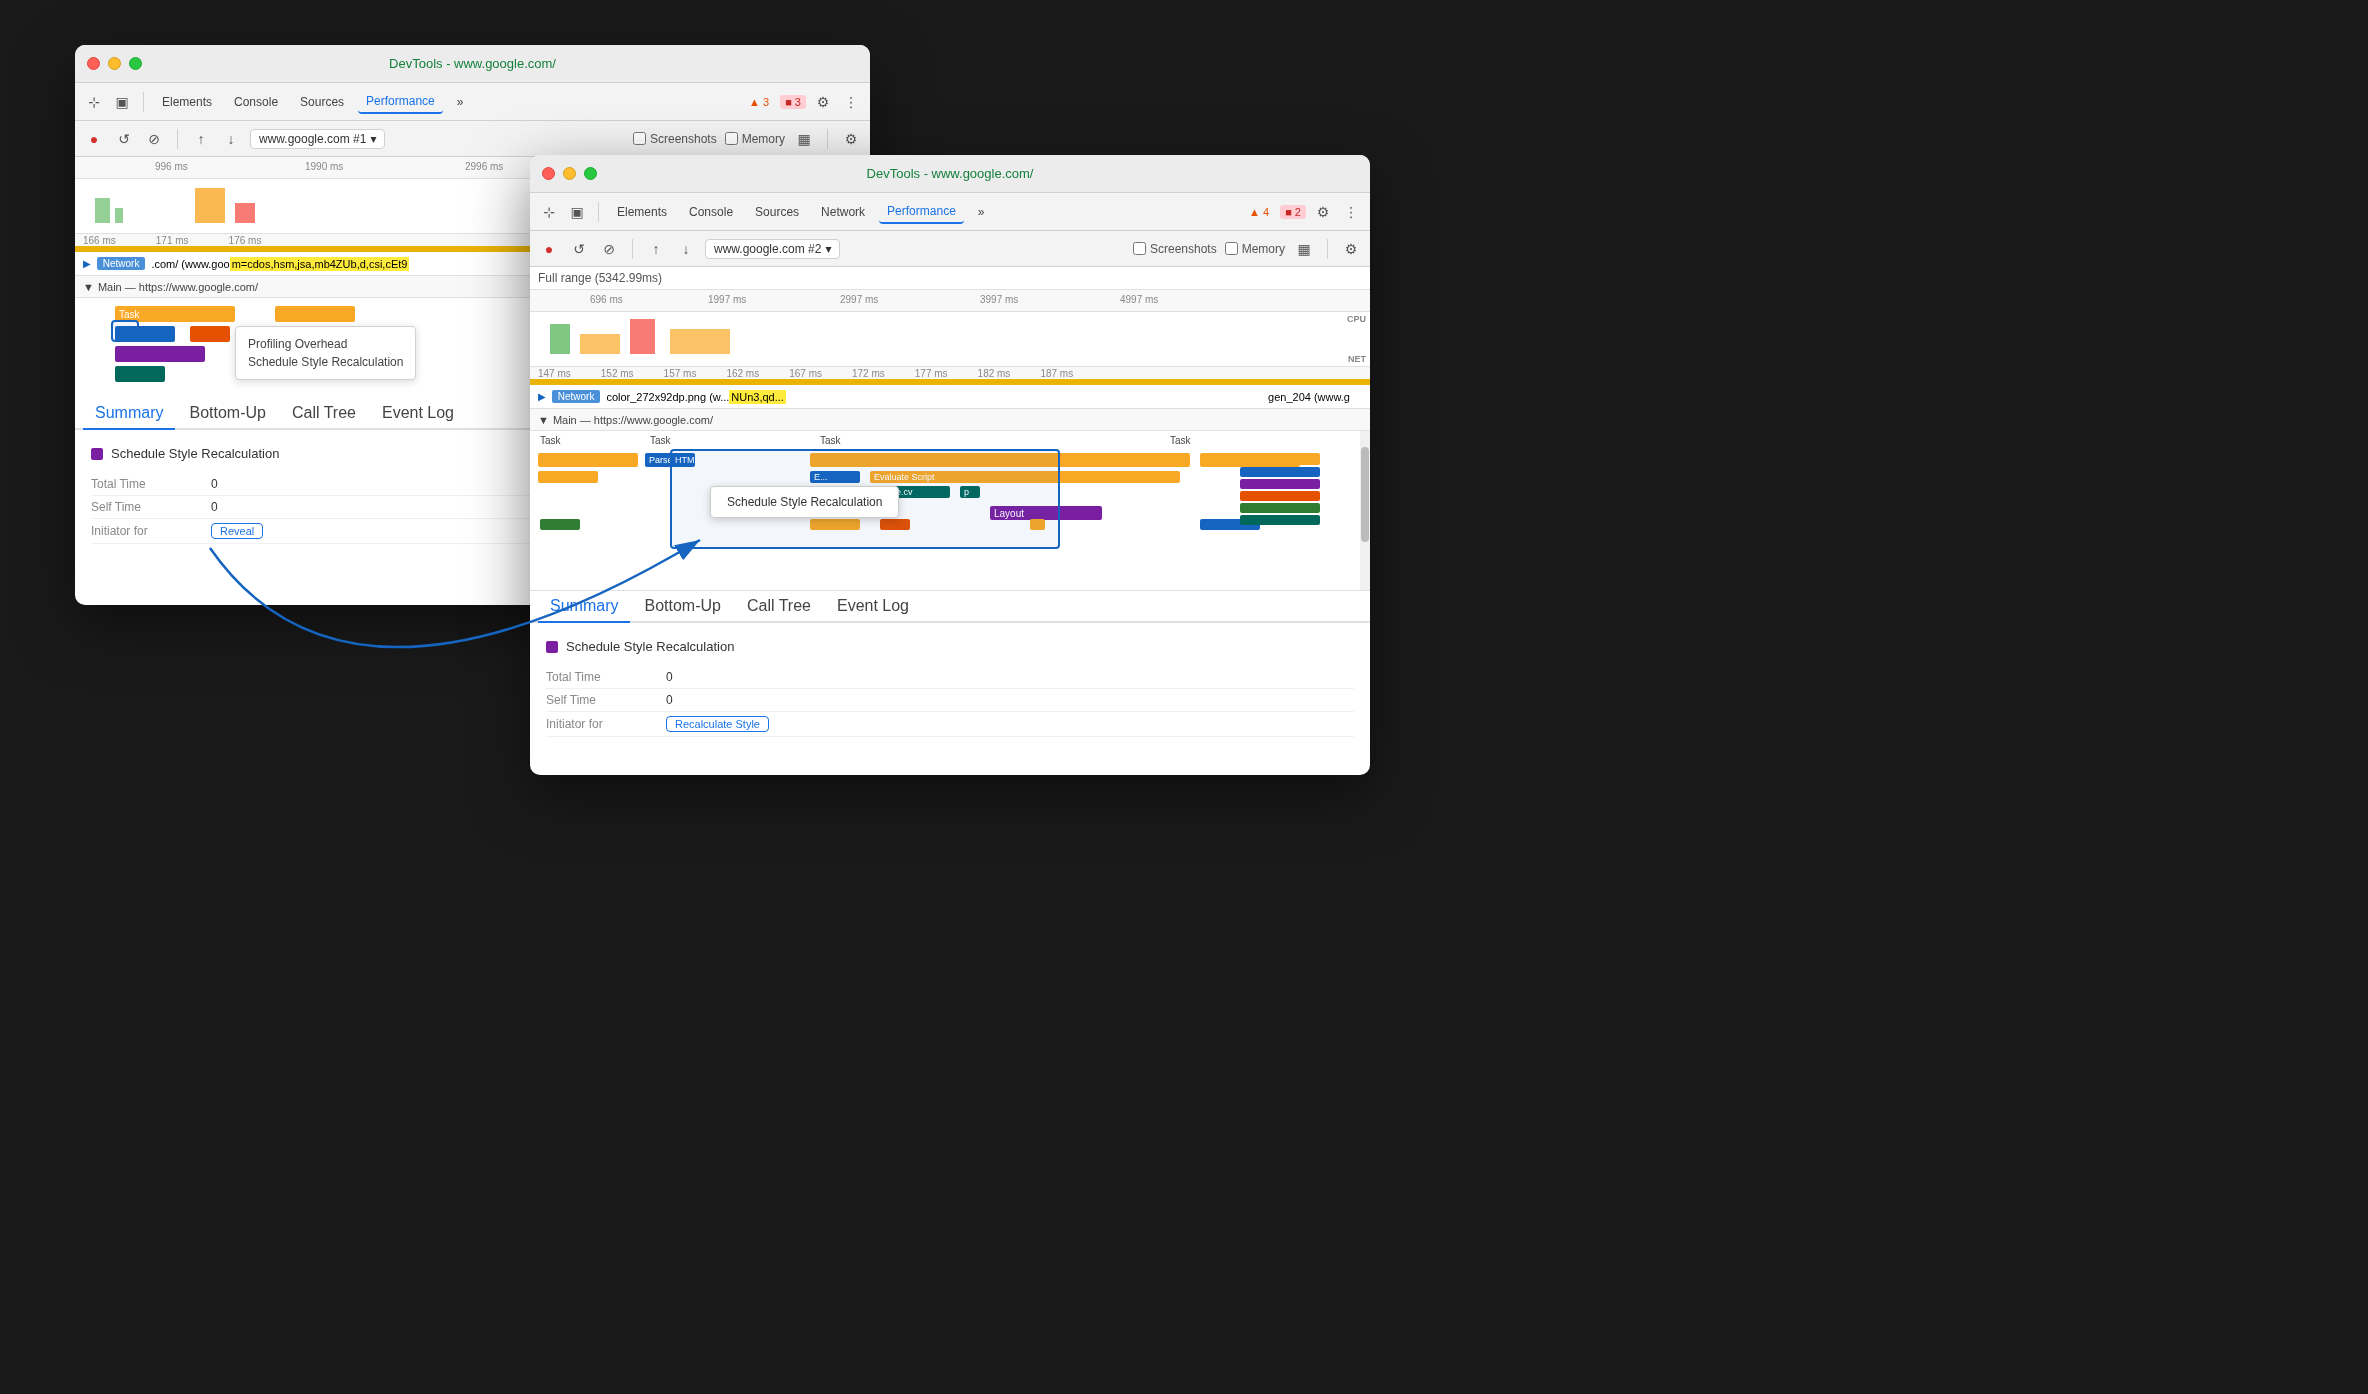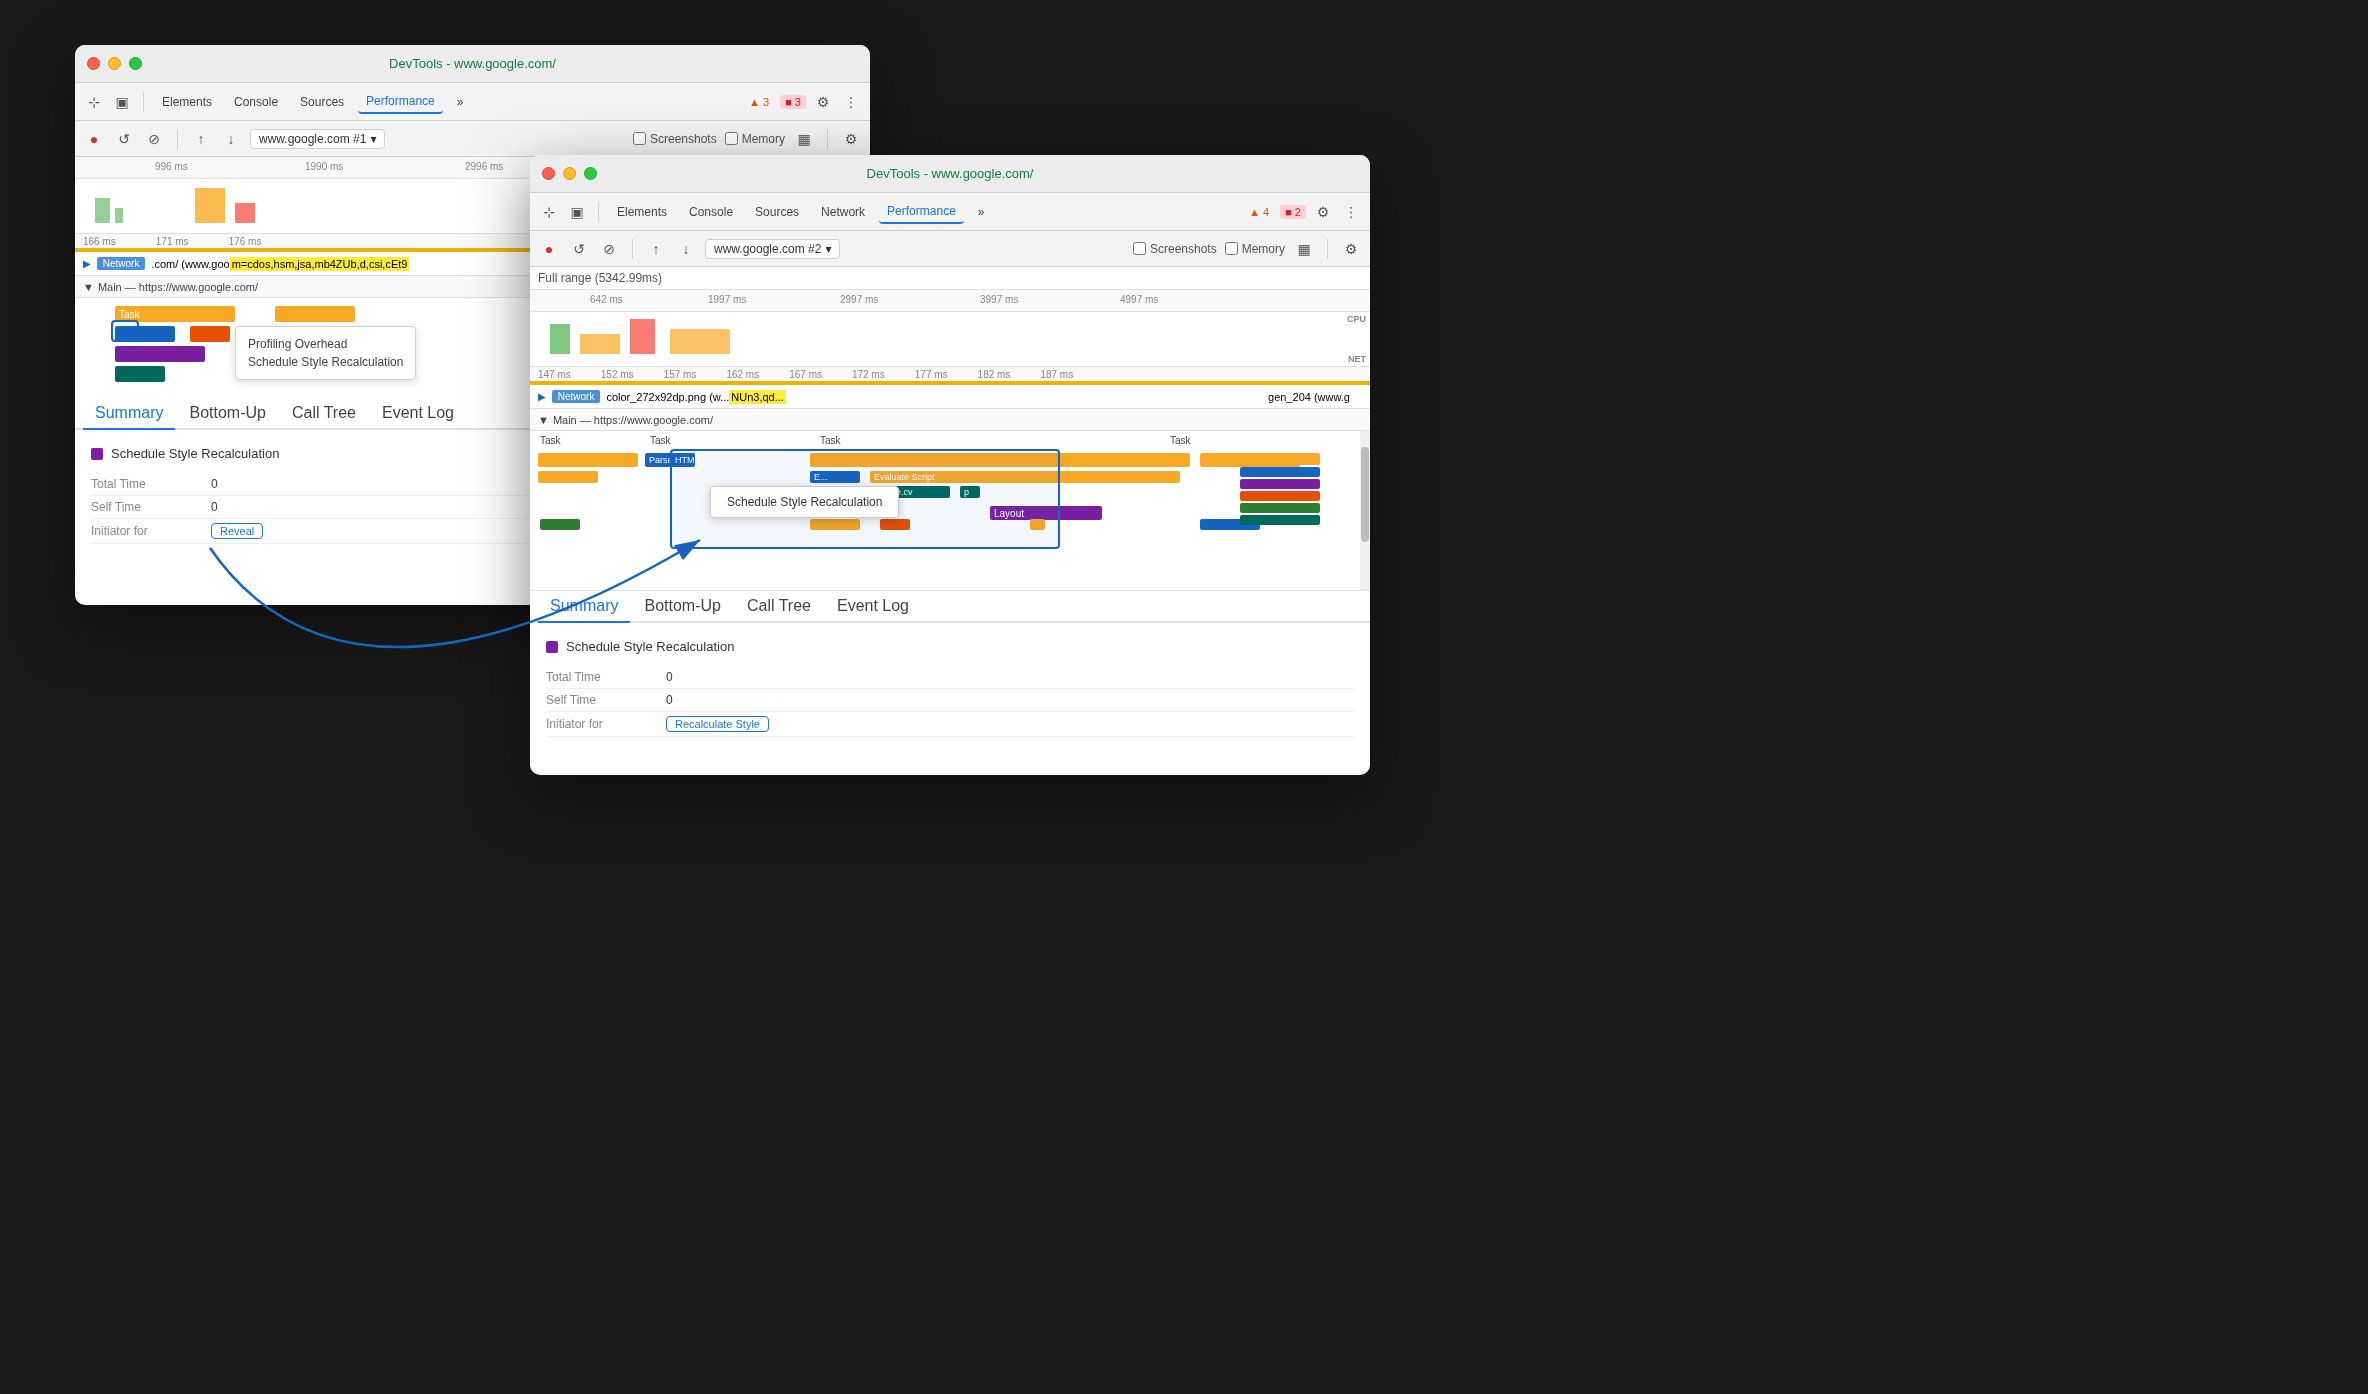--- a/index.html
+++ b/index.html
@@ -176,21 +176,21 @@
       background: #fff;
       position: relative;
       border-bottom: 1px solid #e0e0e0;
       overflow: hidden;
     }
 
     
     .small-ruler {
       height: 18px;
       background: #f8f8f8;
-      border-bottom: 4px solid #eab308;
+      border-bottom: 6px solid #eab308;
       display: flex;
       align-items: center;
       padding: 0 8px;
       gap: 40px;
       font-size: 10px;
       color: #888;
       position: relative;
     }
 
     .main-label {
@@ -608,21 +608,21 @@
         <span>Memory</span>
     </label>
     <div class="toolbar-btn">▦</div>
     <div class="nav-separator"></div>
     <button class="toolbar-btn">⚙</button>
   </div>
 
   <div class="full-range-label">Full range (5342.99ms)</div>
 
   <div class="timeline-ruler" style="position:relative; height:22px;">
-    <span class="ruler-tick" style="left:60px;">642 ms</span>
+    <span class="ruler-tick" style="left:60px;">696 ms</span>
     <span class="ruler-tick" style="left:178px;">1997 ms</span>
     <span class="ruler-tick" style="left:310px;">2997 ms</span>
     <span class="ruler-tick" style="left:450px;">3997 ms</span>
     <span class="ruler-tick" style="left:590px;">4997 ms</span>
   </div>
 
   <div class="timeline-chart" style="height:55px; position:relative;">
     <div style="position:absolute; bottom:12px; left:20px; width:20px; height:30px; background:#4caf50; opacity:0.7;"></div>
     <div style="position:absolute; bottom:12px; left:50px; width:40px; height:20px; background:#f9a825; opacity:0.7;"></div>
     <div style="position:absolute; bottom:12px; left:100px; width:25px; height:35px; background:#f44336; opacity:0.7;"></div>

